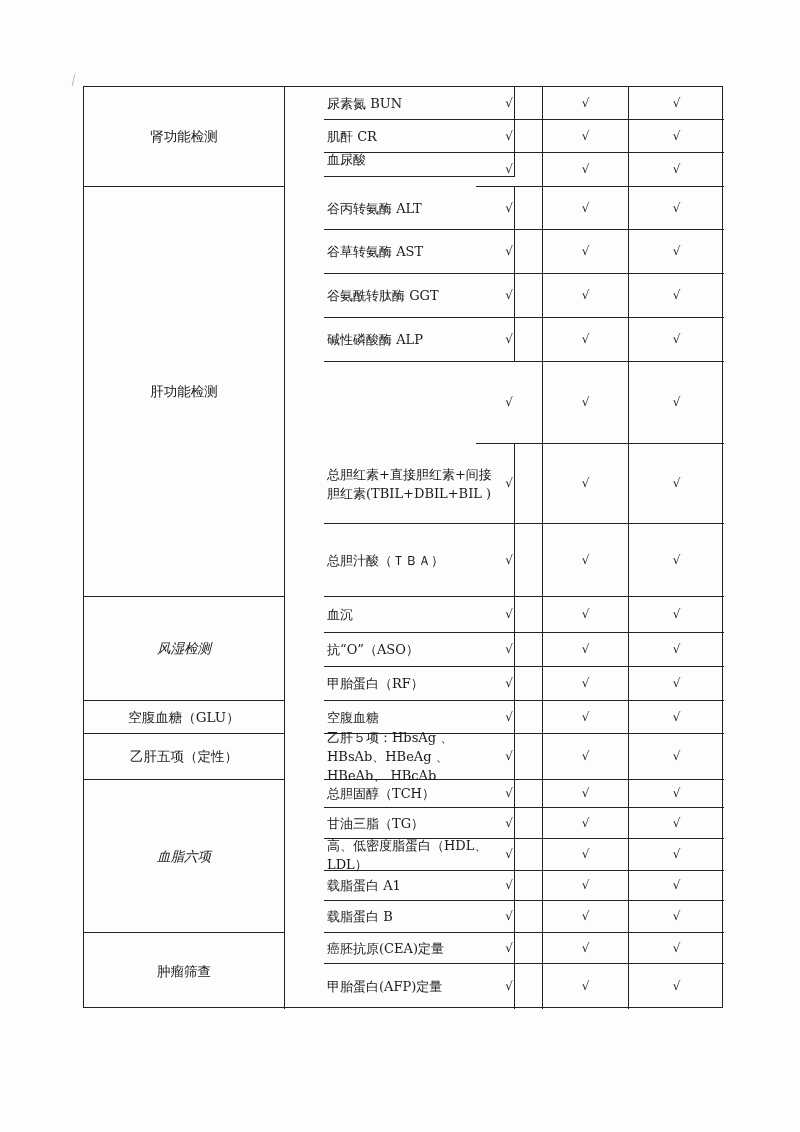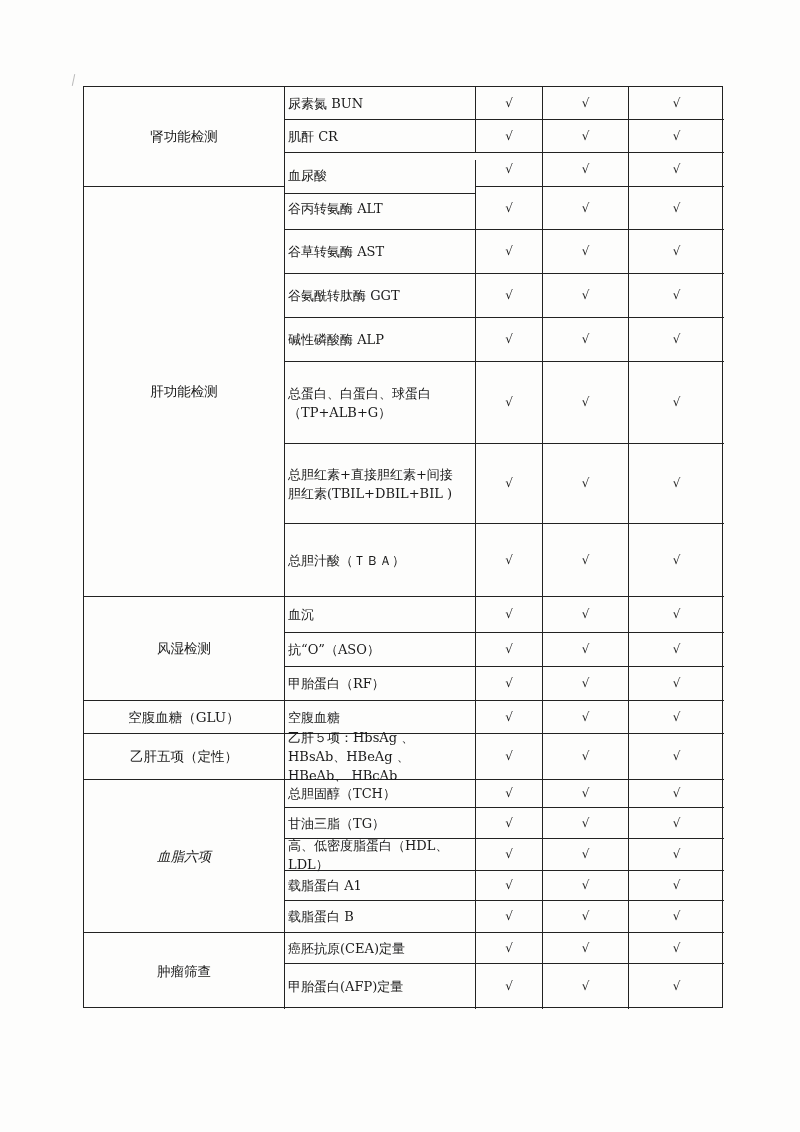--- a/index.html
+++ b/index.html
@@ -4,73 +4,72 @@
 <style>
   html, body { margin: 0; padding: 0; }
   body {
     width: 800px; height: 1132px; background: #fdfdfc; position: relative; overflow: hidden;
     font-family: "DejaVu Serif", "Liberation Serif", serif; color: #1a1a1a;
   }
   .page-mark { position: absolute; left: 73px; top: 74px; width: 1px; height: 12px; background: #bbb; transform: rotate(12deg); }
   .table { position: absolute; left: 83px; top: 86px; width: 640px; height: 922px; border: 1.6px solid #222; box-sizing: border-box; }
   .cell { position: absolute; box-sizing: border-box; border-right: 1.4px solid #222; border-bottom: 1.4px solid #222; display: flex; align-items: center; font-size: 13px; line-height: 19px; }
   .cat { justify-content: center; text-align: center; font-size: 13.5px; }
-  .item { padding-left: 3px; padding-right: 16px; }
+  .item { padding-left: 3px; padding-right: 16px; margin-left: 39px; }
   .chk { justify-content: center; font-size: 12px; font-family: "DejaVu Sans", sans-serif; }
   .last-col { border-right: none; }
   .last-row { border-bottom: none; }
 </style>
 </head>
 <body>
 
 <div class="page-mark"></div>
 <div class="table" id="tbl">
     <div class="cell cat" style="left: 0px; top: 0px; width: 201px; height: 100px;">肾功能检测</div>
     <div class="cell item" style="left: 201px; top: 0px; width: 191px; height: 33px;">尿素氮 BUN</div>
     <div class="cell chk" style="left: 392px; top: 0px; width: 67px; height: 33px;">√</div>
     <div class="cell chk" style="left: 459px; top: 0px; width: 86px; height: 33px;">√</div>
     <div class="cell chk last-col" style="left: 545px; top: 0px; width: 95px; height: 33px;">√</div>
     <div class="cell item" style="left: 201px; top: 33px; width: 191px; height: 33px;">肌酐 CR</div>
     <div class="cell chk" style="left: 392px; top: 33px; width: 67px; height: 33px;">√</div>
     <div class="cell chk" style="left: 459px; top: 33px; width: 86px; height: 33px;">√</div>
     <div class="cell chk last-col" style="left: 545px; top: 33px; width: 95px; height: 33px;">√</div>
-    <div class="cell item" style="left: 201px; top: 73px; width: 191px; height: 34px; font-family: Liberation Mono, monospace;">血尿酸</div>
+    <div class="cell item" style="left: 201px; top: 56px; width: 191px; height: 34px;">血尿酸</div>
     <div class="cell chk" style="left: 392px; top: 66px; width: 67px; height: 34px;">√</div>
     <div class="cell chk" style="left: 459px; top: 66px; width: 86px; height: 34px;">√</div>
     <div class="cell chk last-col" style="left: 545px; top: 66px; width: 95px; height: 34px;">√</div>
     <div class="cell cat" style="left: 0px; top: 100px; width: 201px; height: 410px;">肝功能检测</div>
     <div class="cell item" style="left: 201px; top: 100px; width: 191px; height: 43px; text-align: center;">谷丙转氨酶 ALT</div>
     <div class="cell chk" style="left: 392px; top: 100px; width: 67px; height: 43px;">√</div>
     <div class="cell chk" style="left: 459px; top: 100px; width: 86px; height: 43px;">√</div>
     <div class="cell chk last-col" style="left: 545px; top: 100px; width: 95px; height: 43px;">√</div>
     <div class="cell item" style="left: 201px; top: 143px; width: 191px; height: 44px;">谷草转氨酶 AST</div>
     <div class="cell chk" style="left: 392px; top: 143px; width: 67px; height: 44px;">√</div>
     <div class="cell chk" style="left: 459px; top: 143px; width: 86px; height: 44px;">√</div>
     <div class="cell chk last-col" style="left: 545px; top: 143px; width: 95px; height: 44px;">√</div>
     <div class="cell item" style="left: 201px; top: 187px; width: 191px; height: 44px;">谷氨酰转肽酶 GGT</div>
     <div class="cell chk" style="left: 392px; top: 187px; width: 67px; height: 44px;">√</div>
     <div class="cell chk" style="left: 459px; top: 187px; width: 86px; height: 44px;">√</div>
     <div class="cell chk last-col" style="left: 545px; top: 187px; width: 95px; height: 44px;">√</div>
     <div class="cell item" style="left: 201px; top: 231px; width: 191px; height: 44px;">碱性磷酸酶 ALP</div>
     <div class="cell chk" style="left: 392px; top: 231px; width: 67px; height: 44px;">√</div>
     <div class="cell chk" style="left: 459px; top: 231px; width: 86px; height: 44px;">√</div>
     <div class="cell chk last-col" style="left: 545px; top: 231px; width: 95px; height: 44px;">√</div>
-    <div class="cell item" style="left: 201px; top: 275px; width: 191px; height: 82px;">总蛋白、白蛋白、球蛋白（TP+ALB+G）</div>
     <div class="cell chk" style="left: 392px; top: 275px; width: 67px; height: 82px;">√</div>
     <div class="cell chk" style="left: 459px; top: 275px; width: 86px; height: 82px;">√</div>
     <div class="cell chk last-col" style="left: 545px; top: 275px; width: 95px; height: 82px;">√</div>
     <div class="cell item" style="left: 201px; top: 357px; width: 191px; height: 80px;">总胆红素+直接胆红素+间接胆红素(TBIL+DBIL+BIL )</div>
     <div class="cell chk" style="left: 392px; top: 357px; width: 67px; height: 80px;">√</div>
     <div class="cell chk" style="left: 459px; top: 357px; width: 86px; height: 80px;">√</div>
     <div class="cell chk last-col" style="left: 545px; top: 357px; width: 95px; height: 80px;">√</div>
     <div class="cell item" style="left: 201px; top: 437px; width: 191px; height: 73px;">总胆汁酸（ＴＢＡ）</div>
     <div class="cell chk" style="left: 392px; top: 437px; width: 67px; height: 73px;">√</div>
     <div class="cell chk" style="left: 459px; top: 437px; width: 86px; height: 73px;">√</div>
     <div class="cell chk last-col" style="left: 545px; top: 437px; width: 95px; height: 73px;">√</div>
-    <div class="cell cat" style="left: 0px; top: 510px; width: 201px; height: 104px;">风湿检测</div>
+    <div class="cell cat" style="left: 0px; top: 510px; width: 201px; height: 104px; font-style: italic;">风湿检测</div>
     <div class="cell item" style="left: 201px; top: 510px; width: 191px; height: 36px;">血沉</div>
     <div class="cell chk" style="left: 392px; top: 510px; width: 67px; height: 36px;">√</div>
     <div class="cell chk" style="left: 459px; top: 510px; width: 86px; height: 36px;">√</div>
     <div class="cell chk last-col" style="left: 545px; top: 510px; width: 95px; height: 36px;">√</div>
     <div class="cell item" style="left: 201px; top: 546px; width: 191px; height: 34px;">抗“O”（ASO）</div>
     <div class="cell chk" style="left: 392px; top: 546px; width: 67px; height: 34px;">√</div>
     <div class="cell chk" style="left: 459px; top: 546px; width: 86px; height: 34px;">√</div>
     <div class="cell chk last-col" style="left: 545px; top: 546px; width: 95px; height: 34px;">√</div>
     <div class="cell item" style="left: 201px; top: 580px; width: 191px; height: 34px;">甲胎蛋白（RF）</div>
     <div class="cell chk" style="left: 392px; top: 580px; width: 67px; height: 34px;">√</div>

